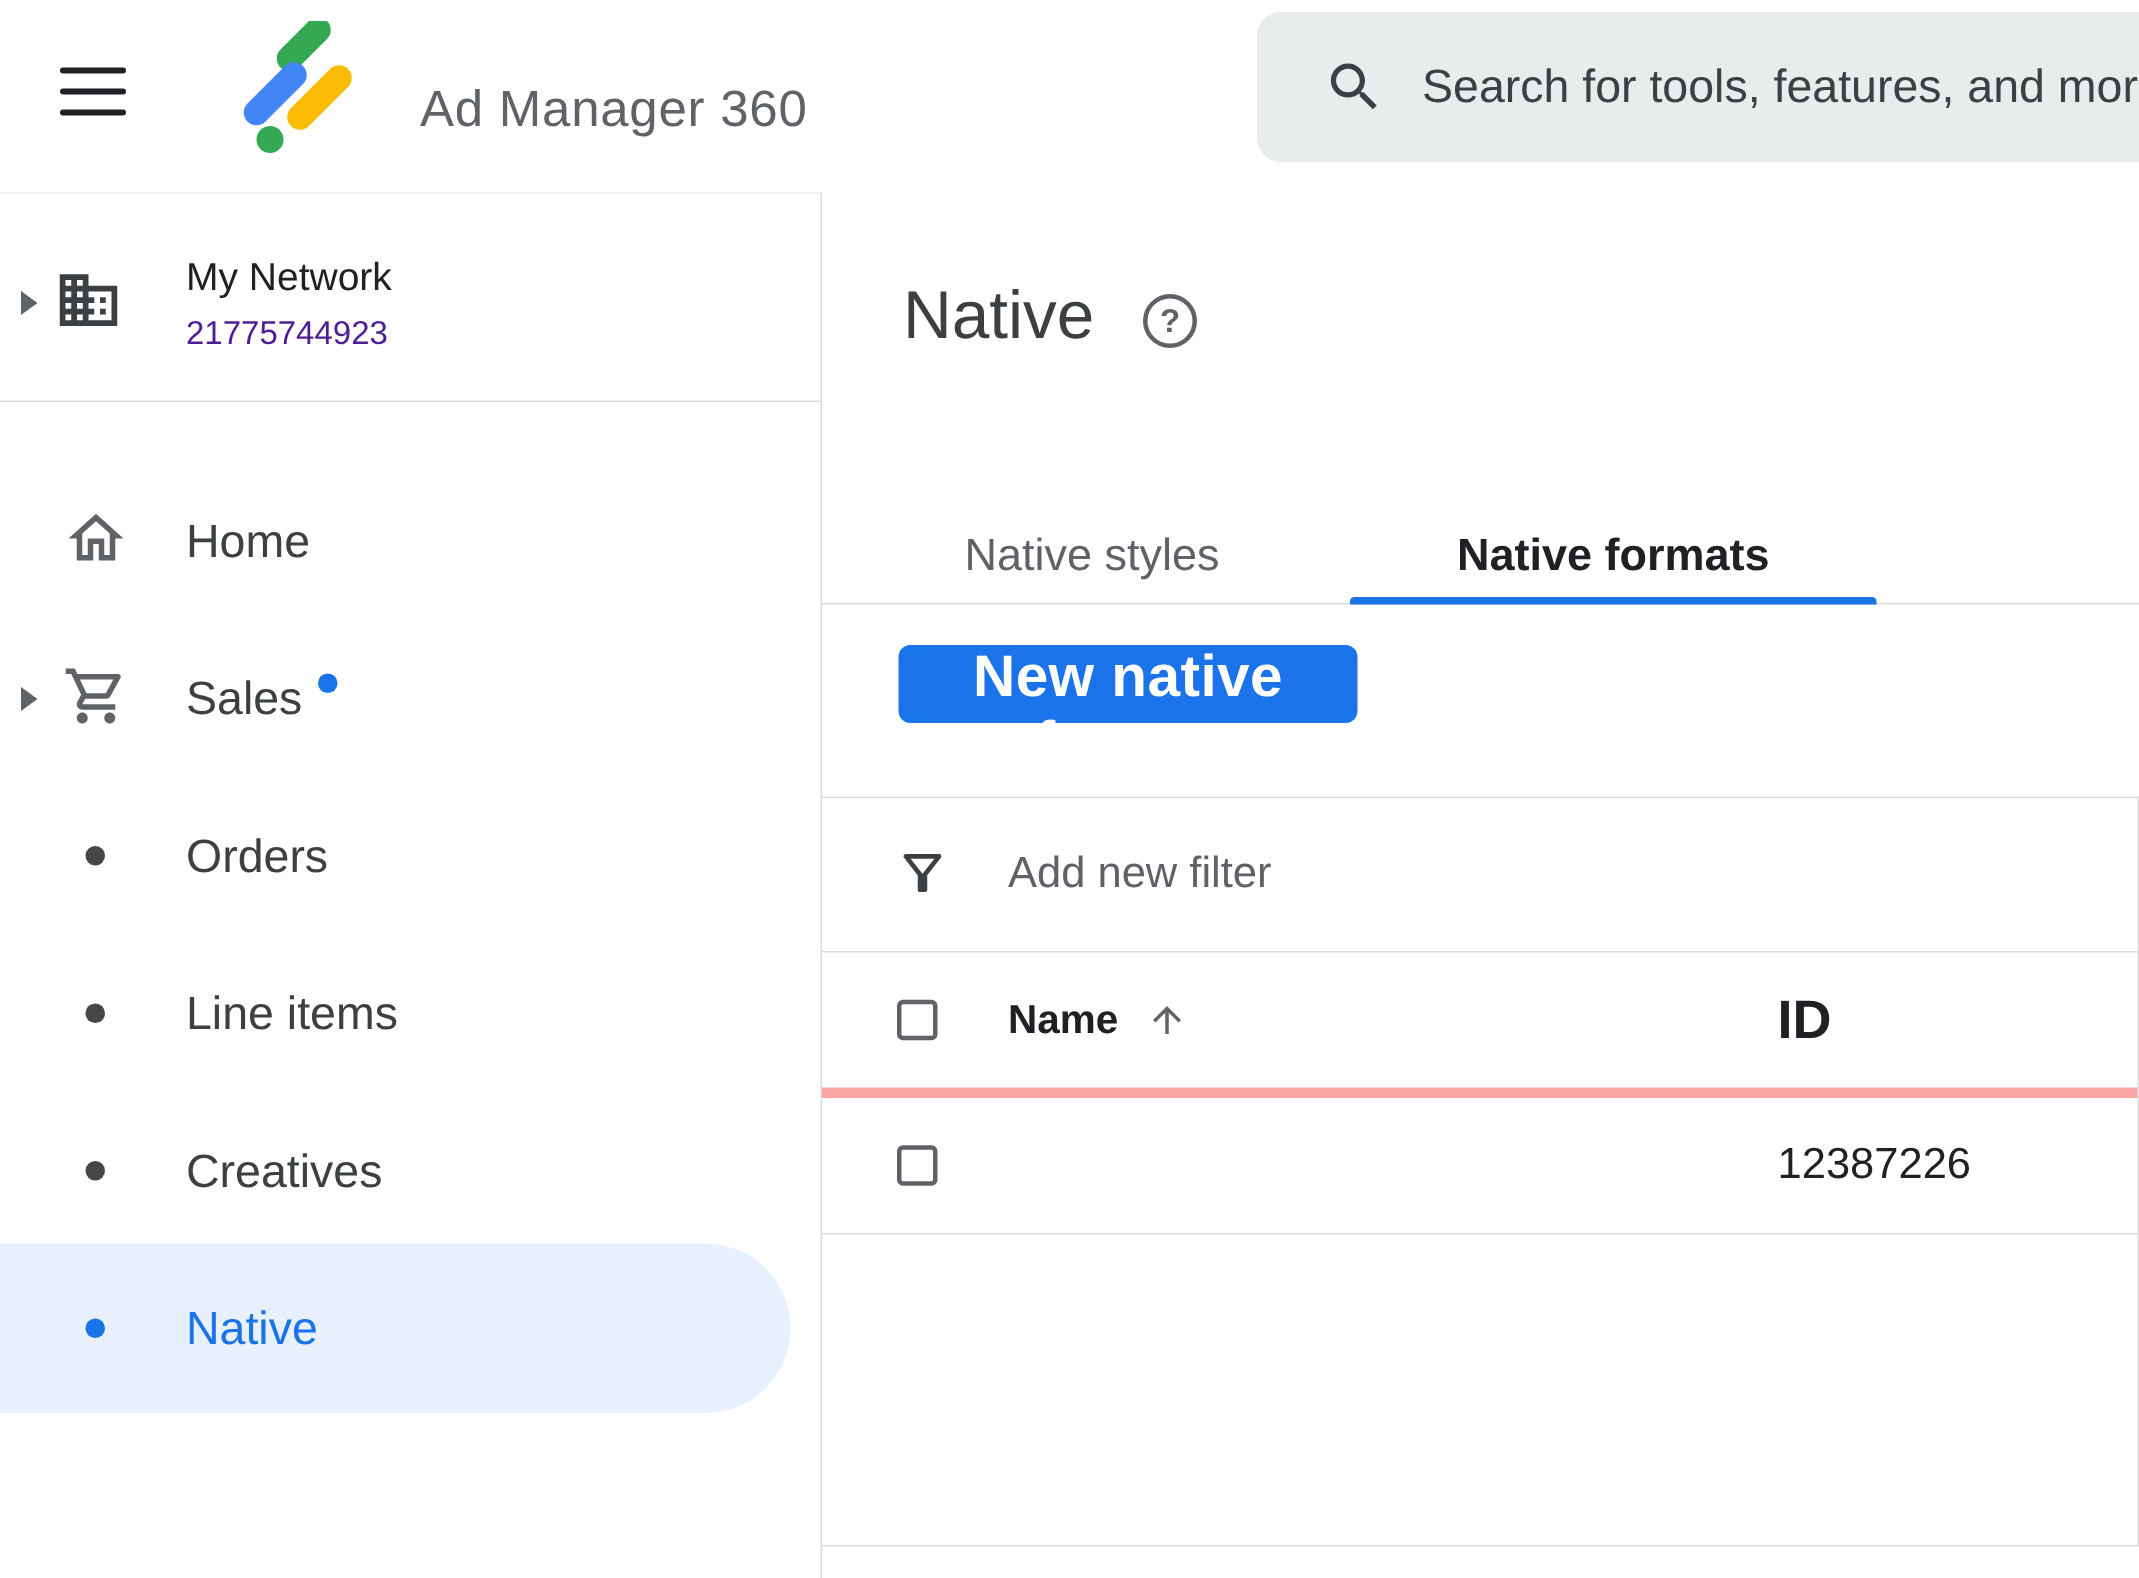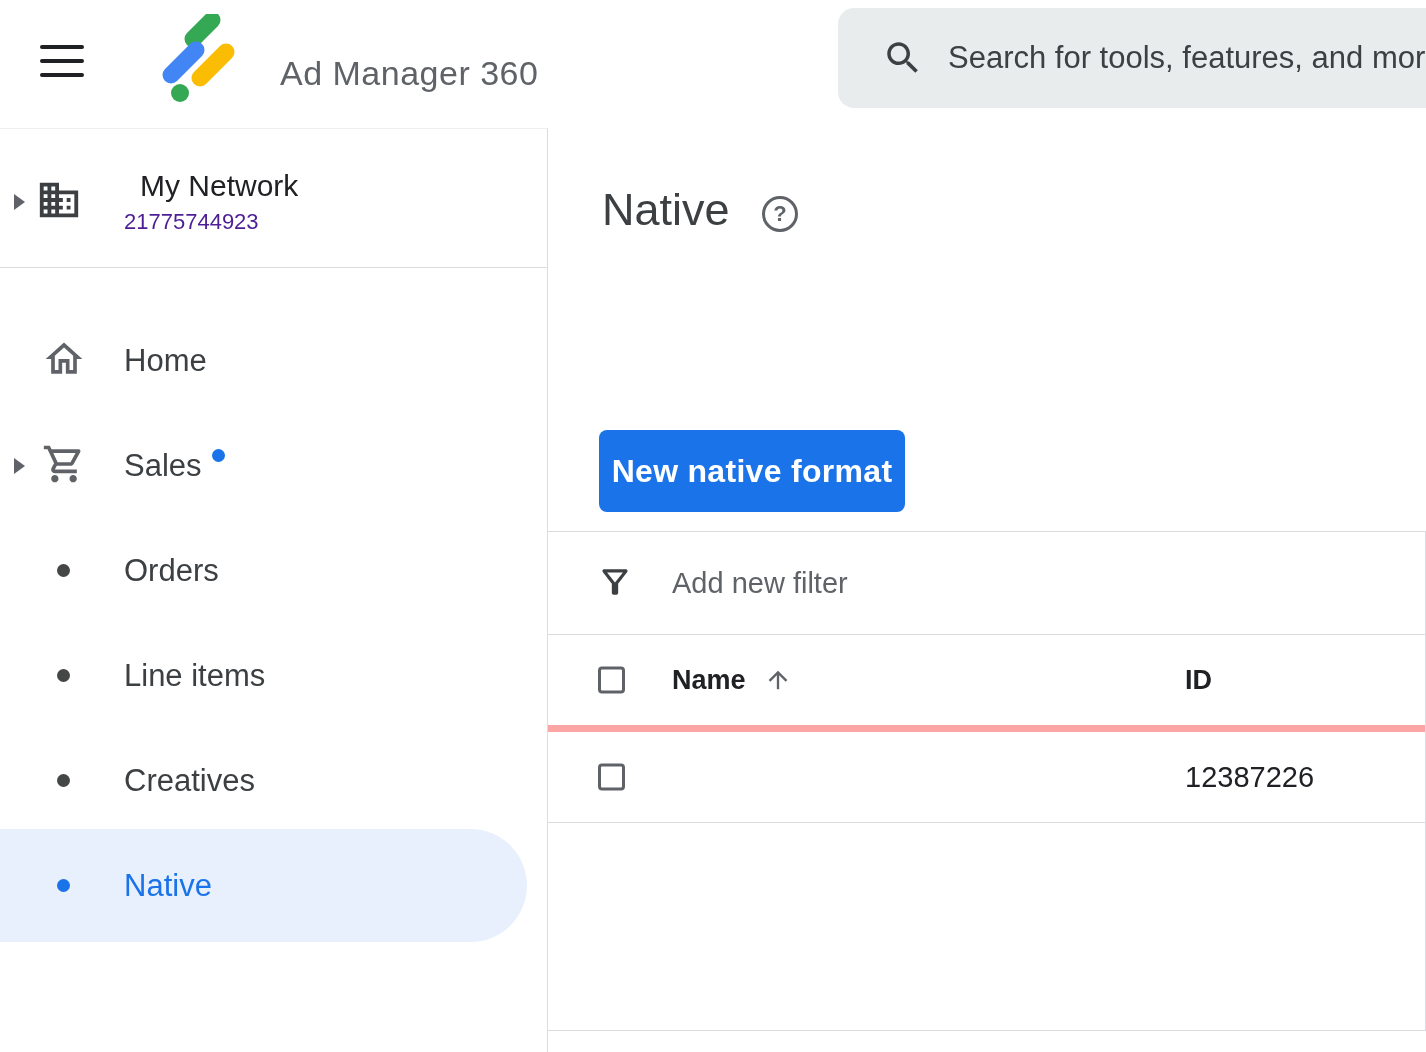--- a/index.html
+++ b/index.html
@@ -16,21 +16,21 @@
   .search-icon-wrap { margin-left:44px; flex:none; display:flex; }
   .search-input { flex:1; margin:0 10px 0 24px; border:0; background:transparent; outline:none; font-family:inherit; font-size:31px; color:#202124; }
   .search-input::placeholder { color:#3c4043; opacity:1; }
 
   
   .sidebar { position:absolute; top:128px; left:0; width:548px; bottom:0; background:#fff; border-right:1px solid #dadce0; border-top:1px solid #eceff1; }
   .network { position:relative; height:139px; border-bottom:1px solid #dadce0; cursor:pointer; }
   .caret-right { width:0; height:0; border-left:11px solid #5f6368; border-top:8px solid transparent; border-bottom:8px solid transparent; }
   .network .caret-right { position:absolute; left:14px; top:65px; }
   .network-icon { position:absolute; left:36px; top:48px; display:flex; }
-  .net-name { position:absolute; left:124px; top:40px; font-size:30px; color:#202124; white-space:nowrap;margin-left:16px; }
+  .net-name { position:absolute; left:124px; top:40px; font-size:26px; color:#202124; white-space:nowrap; }
   .net-id { position:absolute; left:124px; top:80px; font-size:22px; color:#4c1d95; white-space:nowrap; }
 
   .nav { position:relative; padding-top:40px; }
   .nav-item { position:relative; height:105px; cursor:pointer;padding-left:48px; }
   .nav-caret-right { position:absolute; left:14px; top:45px; width:0; height:0; border-left:11px solid #5f6368; border-top:8px solid transparent; border-bottom:8px solid transparent; }
   .nav-caret-down { position:absolute; left:10px; top:49px; width:0; height:0; border-top:11px solid #1a73e8; border-left:8px solid transparent; border-right:8px solid transparent; }
   .nav-icon { position:absolute; left:42px; top:29px; display:flex; }
   .nav-icon.truck { left:36px; top:28px; }
   .nav-label { position:absolute; left:124px; top:50%; transform:translateY(-50%); font-size:31px; color:#3c4043; white-space:nowrap; z-index:1; }
   .nav-label.blue { color:#1a73e8; }
@@ -43,32 +43,32 @@
   .content { position:absolute; top:128px; left:548px; right:0; bottom:0; background:#fff; }
   .page-title { position:absolute; left:54px; top:56px; font-size:45px; font-weight:400; color:#3c4043; }
   .help-icon { position:absolute; left:214px; top:68px; width:36px; height:36px; border:3px solid #5f6368; border-radius:50%; color:#5f6368; font-size:22px; font-weight:700; display:flex; align-items:center; justify-content:center; cursor:pointer; }
 
   .tabs { position:absolute; top:211px; left:0; right:0; height:64px; border-bottom:1px solid #dadce0; }
   .tab { position:absolute; top:0; height:100%; display:flex; align-items:center; justify-content:center; font-size:30px; cursor:pointer; white-space:nowrap; }
   .tab-styles { left:40px; width:280px; color:#5f6368; }
   .tab-formats { left:352px; width:351px; color:#202124; font-weight:700; }
   .tab-formats::after { content:""; position:absolute; left:0; right:0; bottom:-1px; height:5px; background:#1a73e8; border-radius:3px 3px 0 0; }
 
-  .new-btn { position:absolute; left:51px; top:302px; width:306px; height:82px; background:#1a73e8; border:0; border-radius:8px; color:#fff; font-family:inherit; font-size:32px; font-weight:700; letter-spacing:0.3px; cursor:pointer; }
+  .new-btn { position:absolute; left:51px; top:302px; width:306px; height:52px; background:#1a73e8; border:0; border-radius:8px; color:#fff; font-family:inherit; font-size:39px; font-weight:700; letter-spacing:0.3px; cursor:pointer; }
 
   .table-card { position:absolute; top:403px; left:0; right:0; height:500px; border-top:1px solid #dadce0; border-bottom:1px solid #dadce0; border-right:1px solid #dadce0; }
   .filter-row { position:relative; height:103px; border-bottom:1px solid #dadce0; cursor:pointer; }
   .filter-icon { position:absolute; left:48px; top:31px; display:flex; }
   .filter-label { position:absolute; left:124px; top:50%; transform:translateY(-50%); font-size:29px; color:#5f6368; }
 
   .thead { position:relative; height:97px; border-bottom:7px solid #fca5a5; }
   .checkbox { position:absolute; left:50px; top:50%; transform:translateY(-50%); width:27px; height:27px; border:3px solid #5f6368; border-radius:4px; background:#fff; cursor:pointer; }
   .th-name { position:absolute; left:124px; top:50%; transform:translateY(-50%); font-size:27px; font-weight:700; color:#202124; }
   .sort-icon { position:absolute; left:216px; top:50%; transform:translateY(-50%); display:flex; cursor:pointer; }
-  .th-id { position:absolute; left:637px; top:50%; transform:translateY(-50%); font-size:27px; font-weight:700; color:#202124; }
+  .th-id { position:absolute; left:637px; top:50%; transform:translateY(-50%); font-size:36px; font-weight:700; color:#202124; }
 
   .trow { position:relative; border-bottom:1px solid #dadce0; }
   .trow-1 { height:91px; }
   .trow-2 { height:103px; }
   .trow-empty { height:104px; border-bottom:0; }
   .row-link { position:absolute; left:124px; top:50%; transform:translateY(-50%); font-size:29px; color:#681da8; text-decoration:underline; cursor:pointer; max-width:478px; line-height:1.22; display:inline-block; }
   .row-id { position:absolute; left:637px; top:50%; transform:translateY(-50%); font-size:29px; color:#202124; }
 </style>
 </head>
 <body>
@@ -153,20 +153,24 @@
         <span class="bullet blue"></span>
         <span class="nav-label blue">Native</span>
       </div>
     </div>
   </nav>
 
   <main class="content">
     <h1 class="page-title">Native</h1>
     <span class="help-icon">?</span>
 
+    <div class="tabs">
+      <div class="tab tab-styles">Native styles</div>
+      <div class="tab tab-formats">Native formats</div>
+    </div>
 
     <button class="new-btn">New native format</button>
 
     <div class="table-card">
       <div class="filter-row">
         <span class="filter-icon">
           <svg viewBox="0 0 24 24" width="38" height="38">
               <path fill="#3c4043" d="M7 6h10l-5.01 6.3L7 6zm-2.75-.39C6.27 8.2 10 13 10 13v6c0 .55.45 1 1 1h2c.55 0 1-.45 1-1v-6s3.72-4.8 5.74-7.39c.51-.66.04-1.61-.79-1.61H5.04c-.83 0-1.3.95-.79 1.61z"></path>
             </svg>
         </span>

